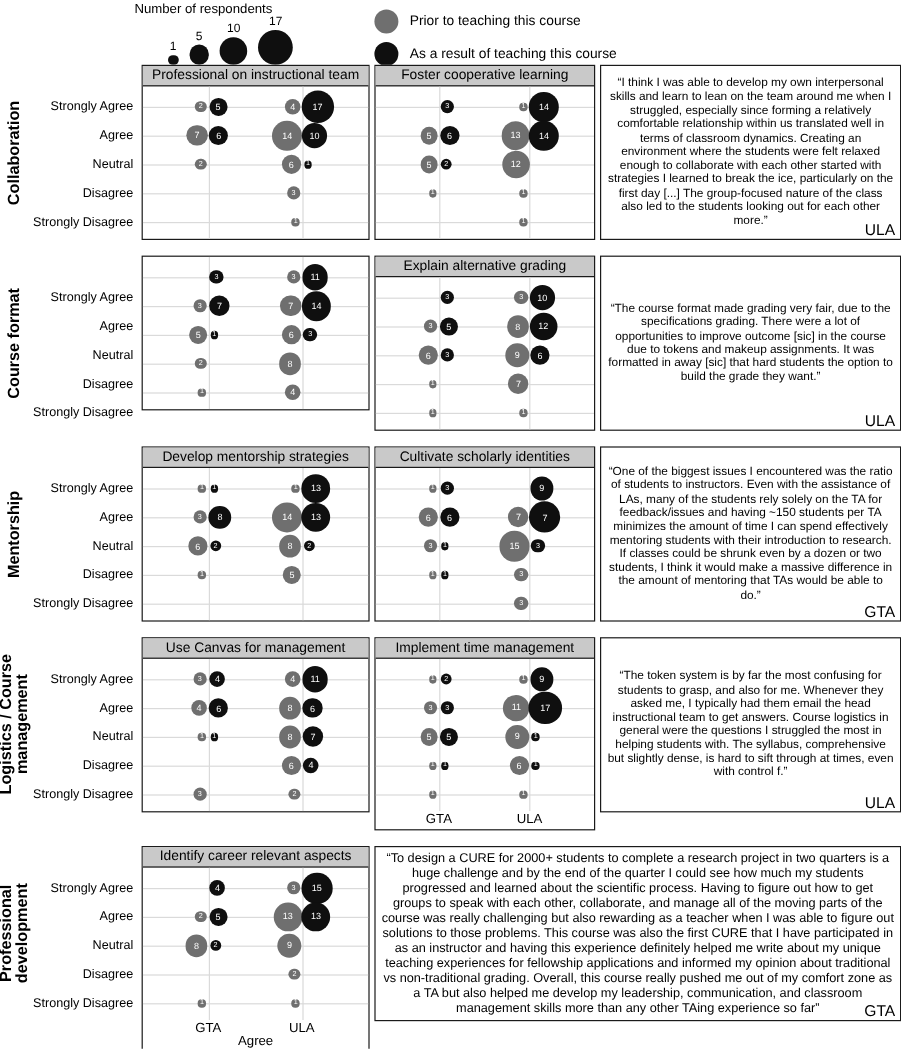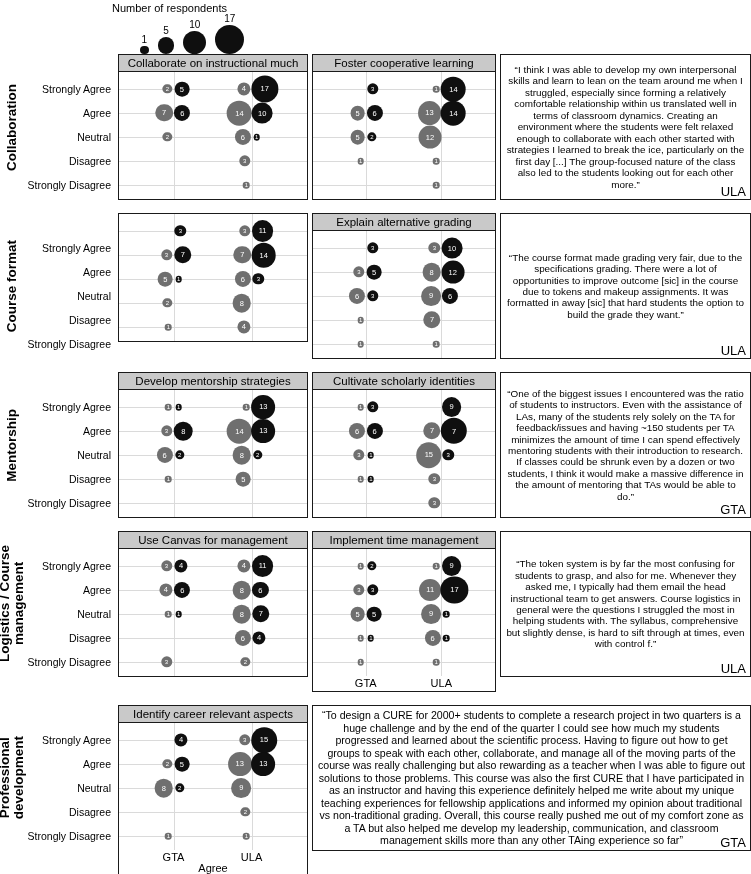--- a/index.html
+++ b/index.html
@@ -64,36 +64,46 @@
         <div class="size-item">
           <div class="size-num">10</div>
           <div class="size-circle" style="width: 22.871px; height: 22.871px; background: rgb(15, 15, 15);"></div>
         </div>
         <div class="size-item">
           <div class="size-num">17</div>
           <div class="size-circle" style="width: 29.2125px; height: 29.2125px; background: rgb(15, 15, 15);"></div>
         </div>
       </div>
   </div>
+  <div class="color-legend">
+    <div class="cl-item">
+      <span class="swatch" style="background: rgb(111, 111, 111);"></span>
+      <span>Prior to teaching this course</span>
+    </div>
+    <div class="cl-item">
+      <span class="swatch" style="background: rgb(15, 15, 15);"></span>
+      <span>As a result of teaching this course</span>
+    </div>
+  </div>
 </div>
 
 <div>
     <div class="fig-row">
       <div class="glwrap">
         <div class="group-label">Collaboration</div>
       </div>
       <div class="ylabels">
         <div class="ylab" style="top: 34.5px;">Strongly Agree</div>
         <div class="ylab" style="top: 58.5px;">Agree</div>
         <div class="ylab" style="top: 82.5px;">Neutral</div>
         <div class="ylab" style="top: 106.5px;">Disagree</div>
         <div class="ylab" style="top: 130.5px;">Strongly Disagree</div>
       </div>
       <div class="panel">
-        <div class="panel-head">Collaborate on instructional much</div>
+        <div class="panel-head">Professional on instructional team</div>
         <div class="plot">
           <div class="hgrid" style="top: 17px;"></div>
           <div class="hgrid" style="top: 41px;"></div>
           <div class="hgrid" style="top: 65px;"></div>
           <div class="hgrid" style="top: 89px;"></div>
           <div class="hgrid" style="top: 113px;"></div>
           <div class="vgrid" style="left: 29%;"></div>
           <div class="vgrid" style="left: 70.5%;"></div>
           <div class="bubble prior" style="width: 9.33381px; height: 9.33381px; left: 48.3798px; top: 17px; font-size: 6px; background: rgb(111, 111, 111);">
             <span>2</span>

